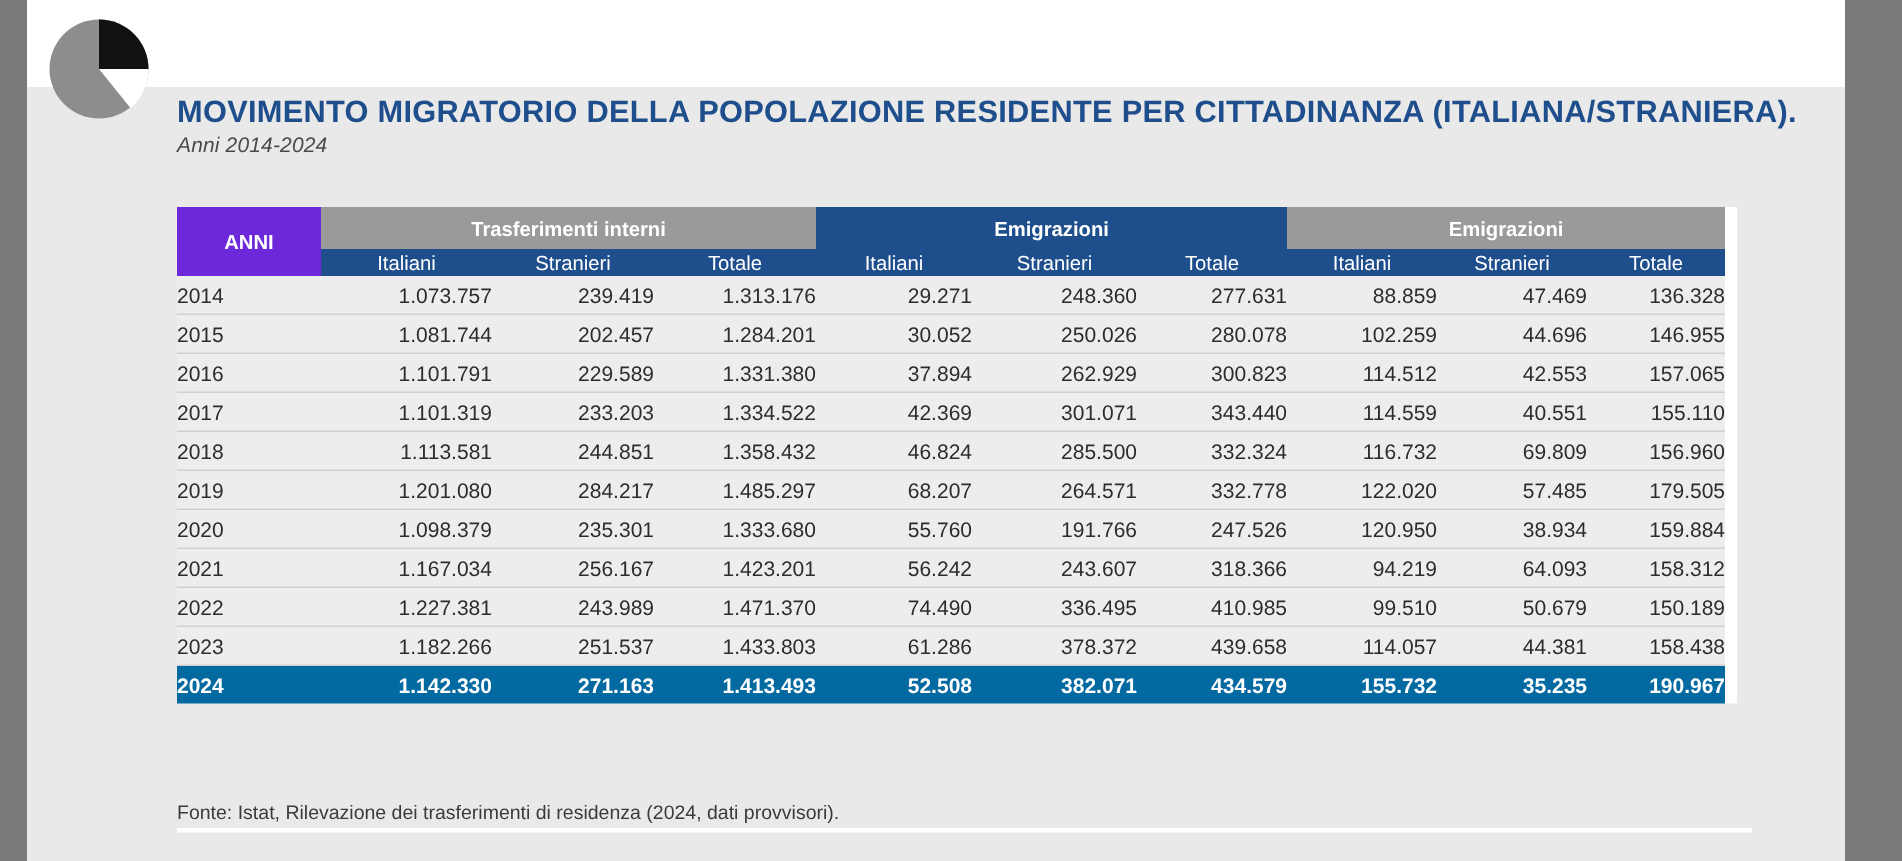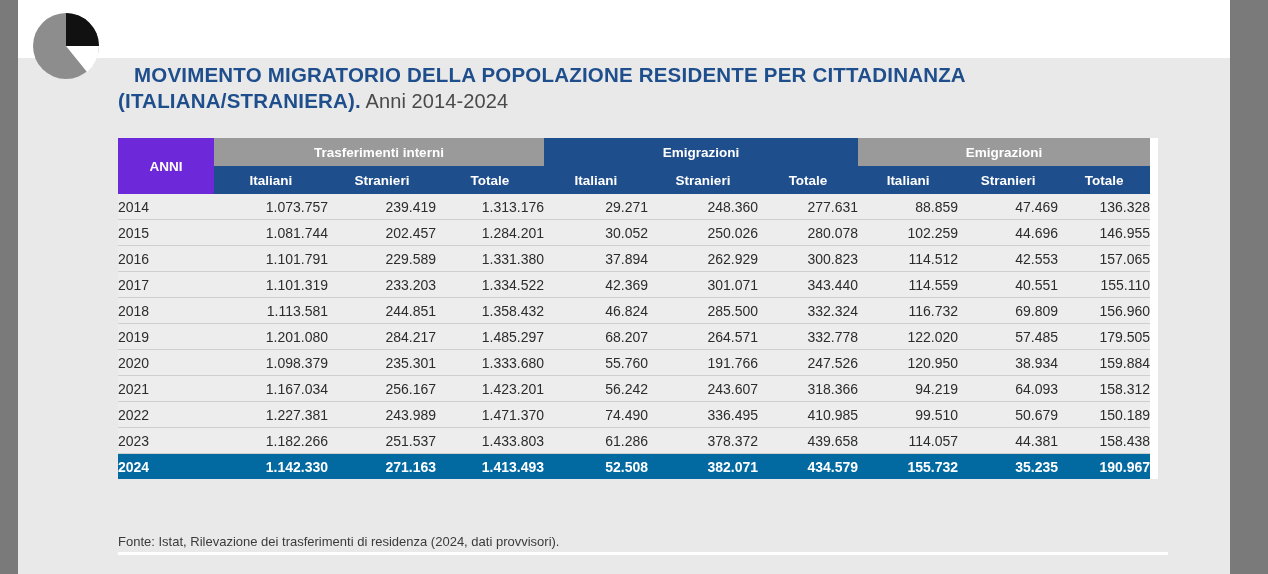--- a/index.html
+++ b/index.html
@@ -43,27 +43,27 @@
     left: 100px;
     top: 62px;
     width: 1080px;
   }
   .title-main {
     color: #1f4e8c;
     font-size: 20.5px;
     font-weight: bold;
     line-height: 26px;
     letter-spacing: 0.2px;
-    margin-left: 16px;
   }
   .title-sub {
     color: #4a4a4a;
-    font-size: 20px;
+    font-size: 14px;
     font-weight: normal;
     letter-spacing: 0.1px;
+    font-style: italic;
   }
 
   .table-wrap {
     position: absolute;
     left: 100px;
     top: 138px;
     width: 1050px;
   }
   table.data {
     border-collapse: collapse;
@@ -88,25 +88,25 @@
     font-size: 14px;
     font-weight: bold;
     text-align: center;
     vertical-align: middle;
   }
   .grp-gray { background: #9a9a9a; }
   .grp-blue { background: #1f4e8c; }
   .grp-tail { background: #ffffff; }
 
   .sub-head th {
-    height: 28px;
+    height: 18px;
     background: #1f4e8c;
     color: #ffffff;
     font-size: 13.5px;
-    font-weight: bold;
+    font-weight: normal;
     text-align: center;
     vertical-align: middle;
   }
   .sub-head th.sub-tail { background: #ffffff; }
 
   tbody tr td {
     height: 25px;
     font-size: 14px;
     color: #2c2c2c;
     text-align: right;

